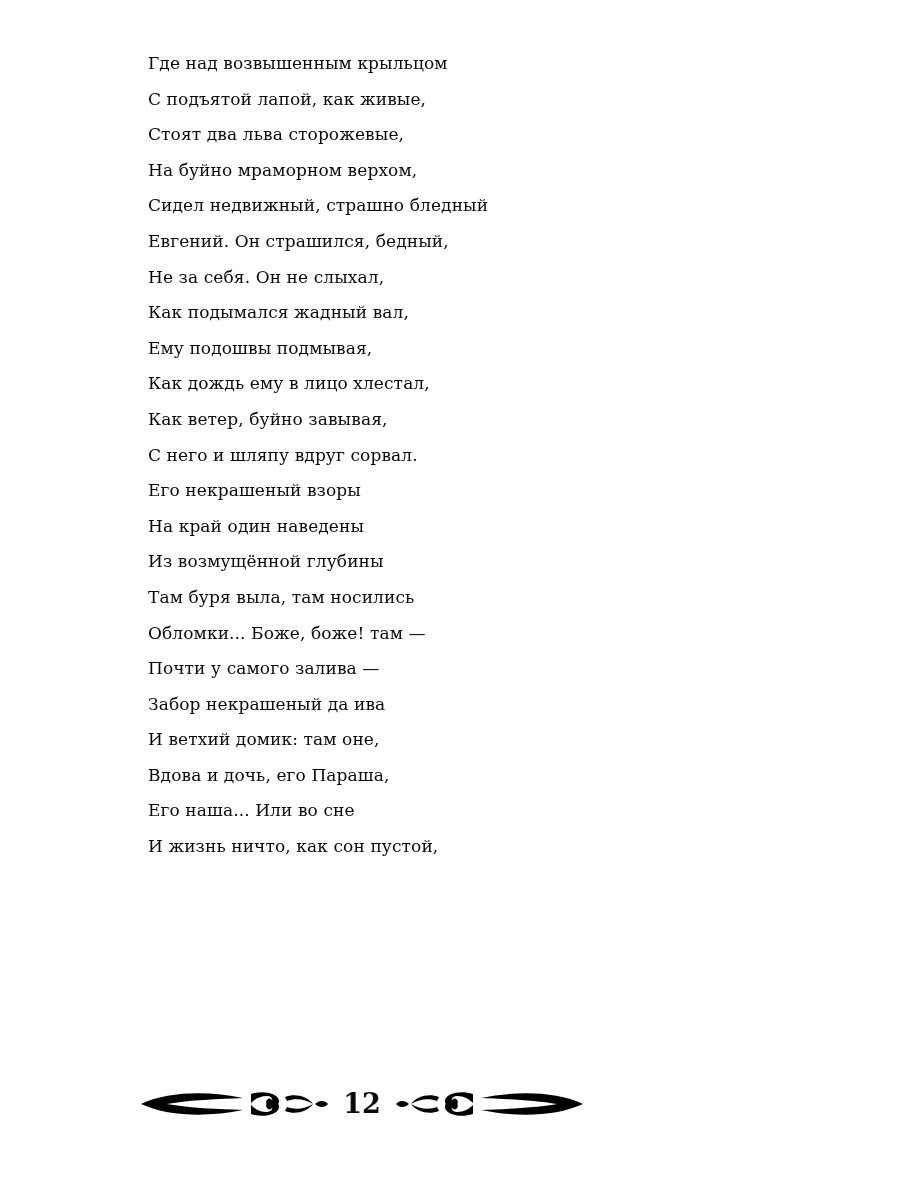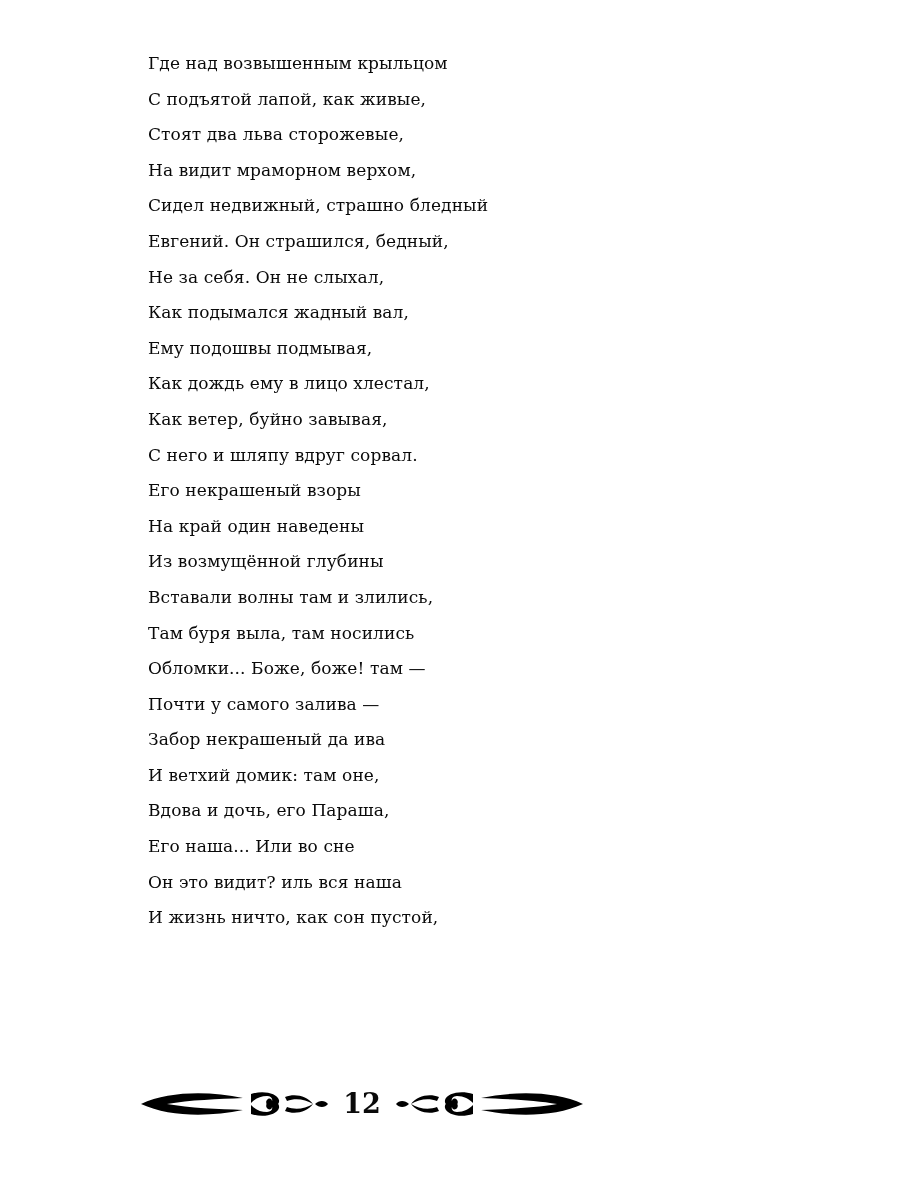--- a/index.html
+++ b/index.html
@@ -59,41 +59,39 @@
 </style>
 </head>
 <body>
 
 <div class="page">
 
   <div class="poem-block">
     <div class="poem-line">Где над возвышенным крыльцом</div>
     <div class="poem-line">С подъятой лапой, как живые,</div>
     <div class="poem-line">Стоят два льва сторожевые,</div>
-    <div class="poem-line">На видит мраморном верхом,</div>
+    <div class="poem-line">На буйно мраморном верхом,</div>
     <div class="poem-line">Сидел недвижный, страшно бледный</div>
     <div class="poem-line">Евгений. Он страшился, бедный,</div>
     <div class="poem-line">Не за себя. Он не слыхал,</div>
     <div class="poem-line">Как подымался жадный вал,</div>
     <div class="poem-line">Ему подошвы подмывая,</div>
     <div class="poem-line">Как дождь ему в лицо хлестал,</div>
     <div class="poem-line">Как ветер, буйно завывая,</div>
     <div class="poem-line">С него и шляпу вдруг сорвал.</div>
     <div class="poem-line">Его некрашеный взоры</div>
     <div class="poem-line">На край один наведены</div>
     <div class="poem-line">Из возмущённой глубины</div>
-    <div class="poem-line">Вставали волны там и злились,</div>
     <div class="poem-line">Там буря выла, там носились</div>
     <div class="poem-line">Обломки... Боже, боже! там —</div>
     <div class="poem-line">Почти у самого залива —</div>
     <div class="poem-line">Забор некрашеный да ива</div>
     <div class="poem-line">И ветхий домик: там оне,</div>
     <div class="poem-line">Вдова и дочь, его Параша,</div>
     <div class="poem-line">Его наша... Или во сне</div>
-    <div class="poem-line">Он это видит? иль вся наша</div>
     <div class="poem-line">И жизнь ничто, как сон пустой,</div>
   </div>
 
   <div class="footer">
 
     <svg class="ornament" width="190" height="34" viewBox="0 0 190 34">
       <g fill="#000000">
         <path d="M2 17 C30 4, 70 4, 104 11 C80 12, 50 13, 28 17 C50 21, 80 22, 104 23 C70 30, 30 30, 2 17 Z"></path>
         <path d="M112 7 C124 3, 138 6, 140 13 C141 18, 135 21, 130 19 C127 18, 126 14, 129 12 C131 11, 133 12, 133 14 C134 12, 132 9, 128 9 C121 9, 116 12, 112 16 Z"></path>
         <path d="M112 27 C124 31, 138 28, 140 21 C141 16, 135 13, 130 15 C127 16, 126 20, 129 22 C131 23, 133 22, 133 20 C134 22, 132 25, 128 25 C121 25, 116 22, 112 18 Z"></path>

